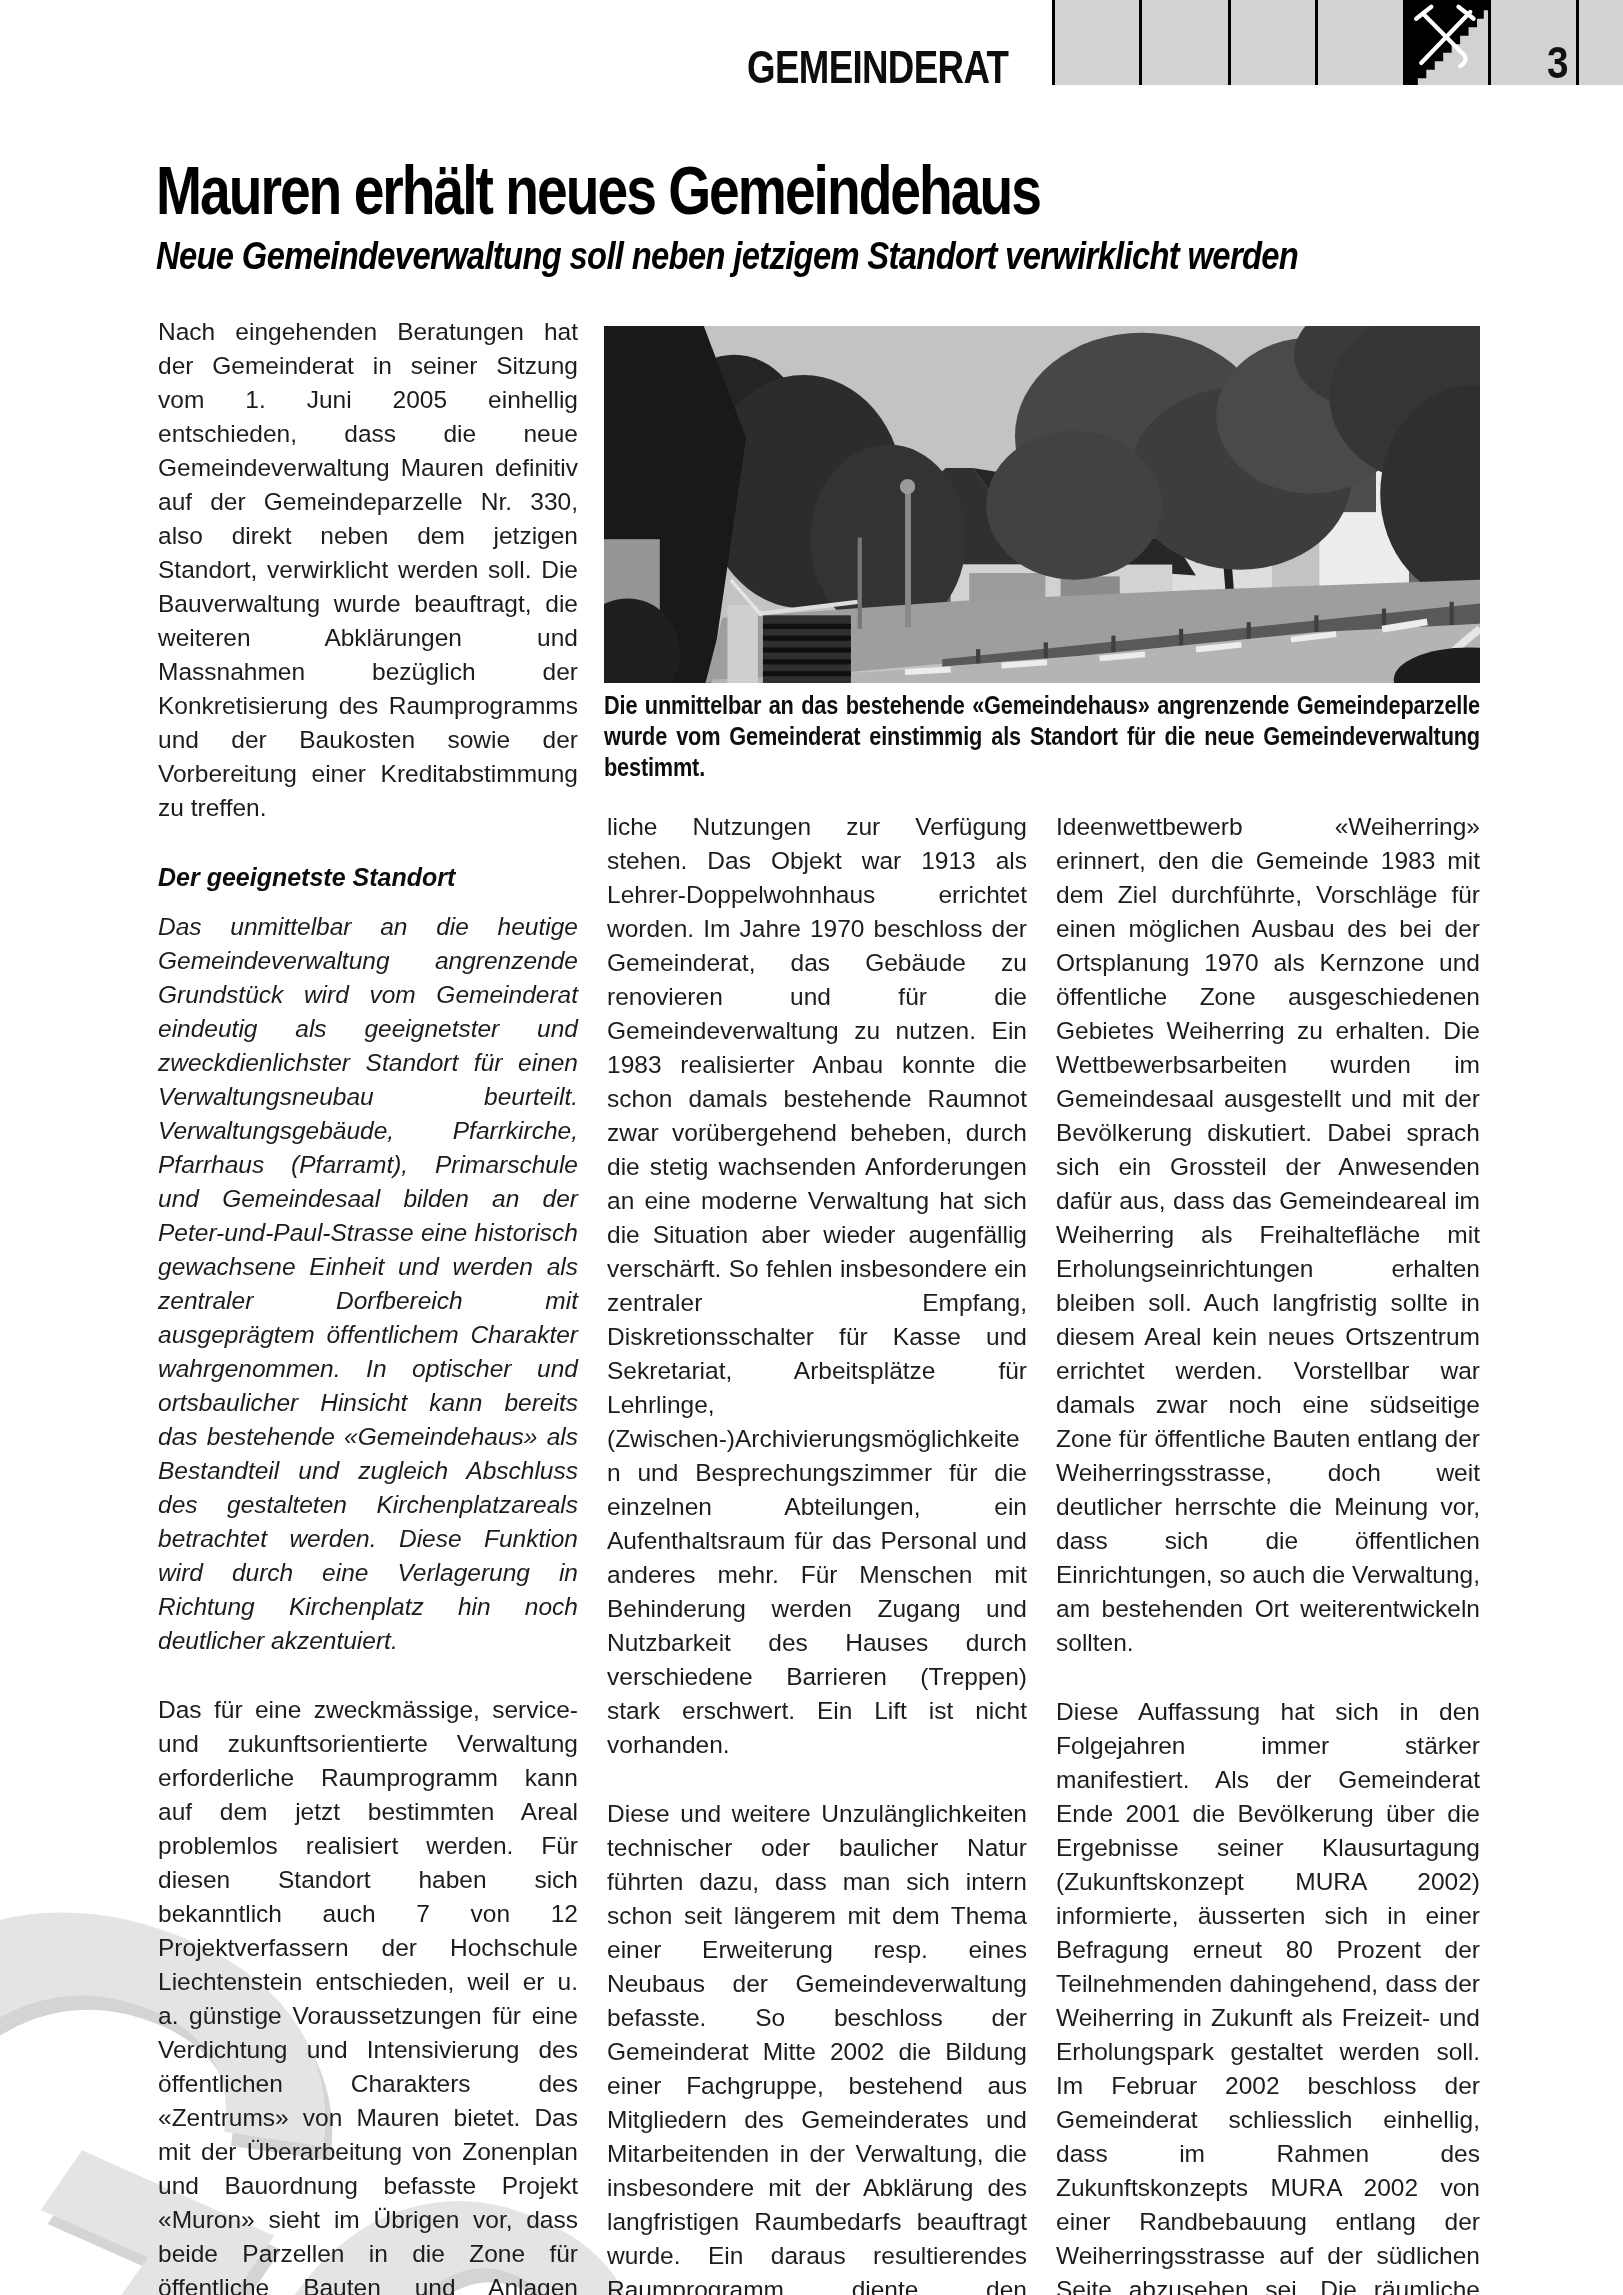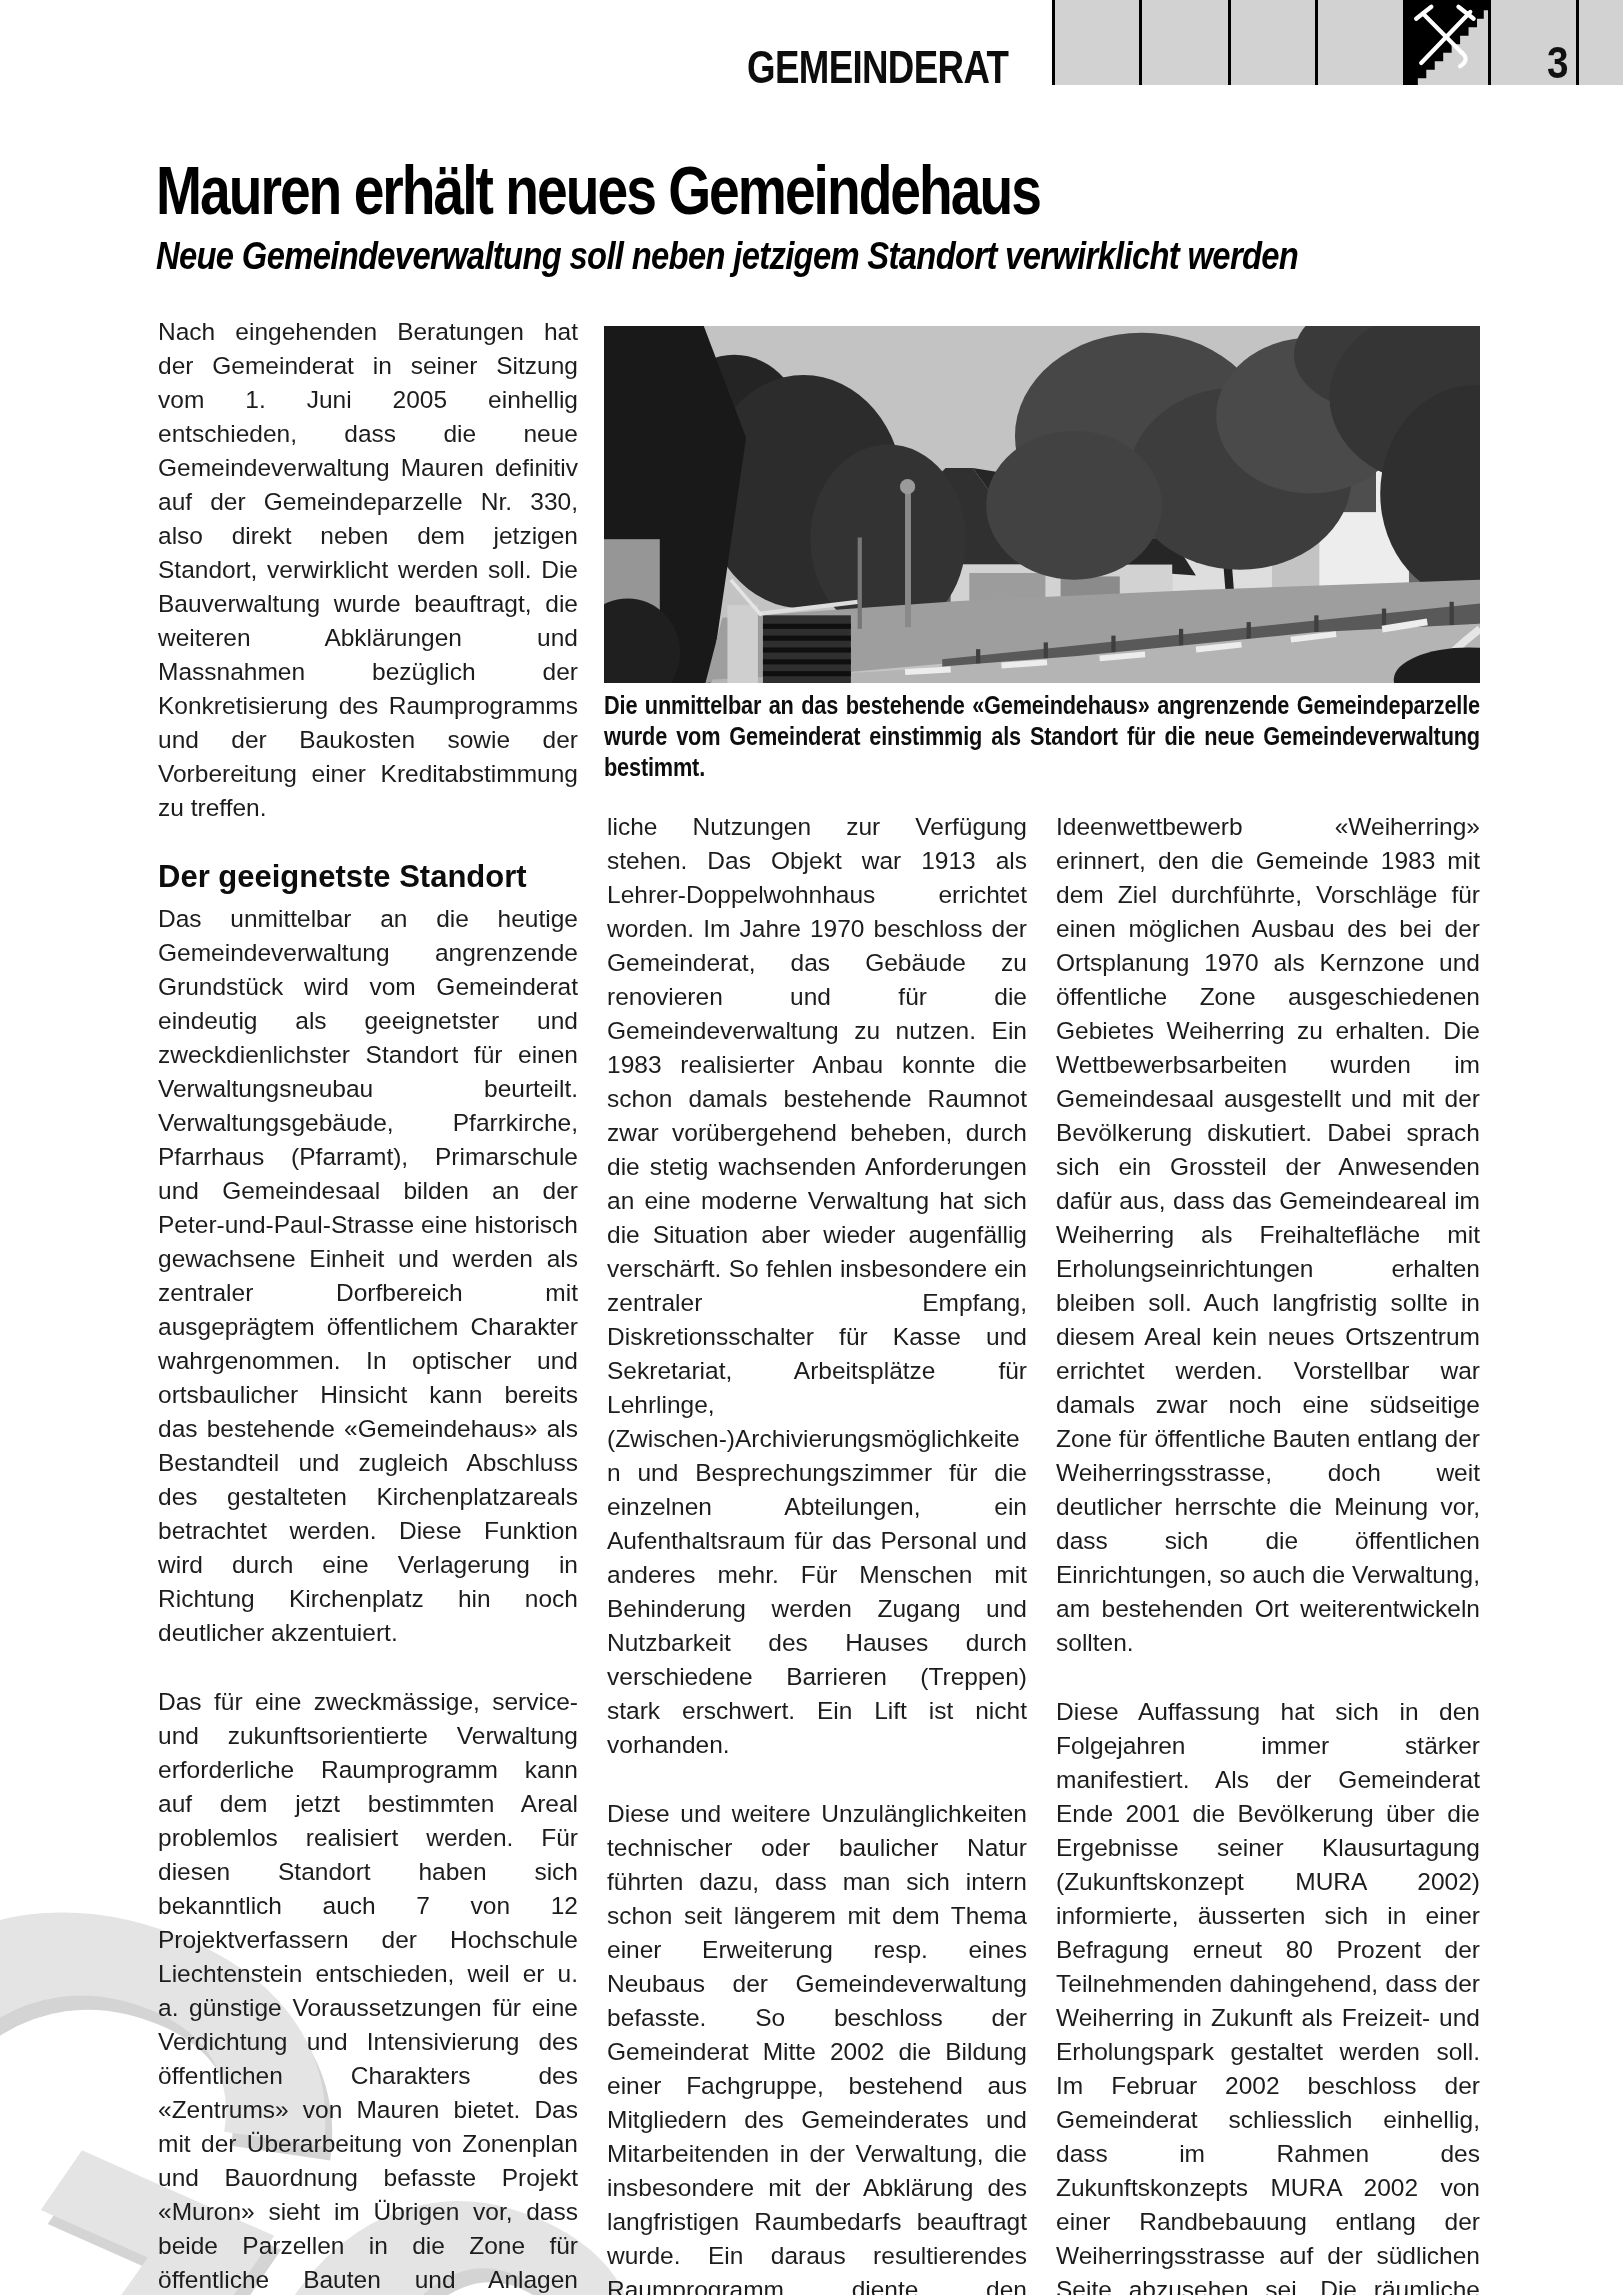--- a/index.html
+++ b/index.html
@@ -66,22 +66,22 @@
     text-align:justify;color:#0e0e0e;
   }
 
   
   .col{text-align:justify;font-size:24.5px;line-height:34px;color:#1c1c1c;overflow-wrap:break-word;}
   .col-1{left:158px;top:315px;width:420px;}
   .col-2{left:607px;top:810px;width:420px;}
   .col-3{left:1056px;top:810px;width:424px;}
   .col p{margin:0;}
   .col p + p{margin-top:35px;}
-  .col h3{margin:35px 0 0 0;font-size:31px;line-height:34px;font-weight:bold;color:#0d0d0d;text-align:left;}
-  .col h3 + p{margin-top:8px;}
+  .col h3{margin:35px 0 0 0;font-size:25px;line-height:34px;font-weight:bold;color:#0d0d0d;text-align:left;font-style:italic;}
+  .col h3 + p{margin-top:16px;font-style:italic;}
 </style>
 </head>
 <body>
 
 <div class="page">
 
   <div class="watermark">Gemeinderat</div>
 
   <header class="layer masthead">
     <div class="masthead-label">GEMEINDERAT</div>

